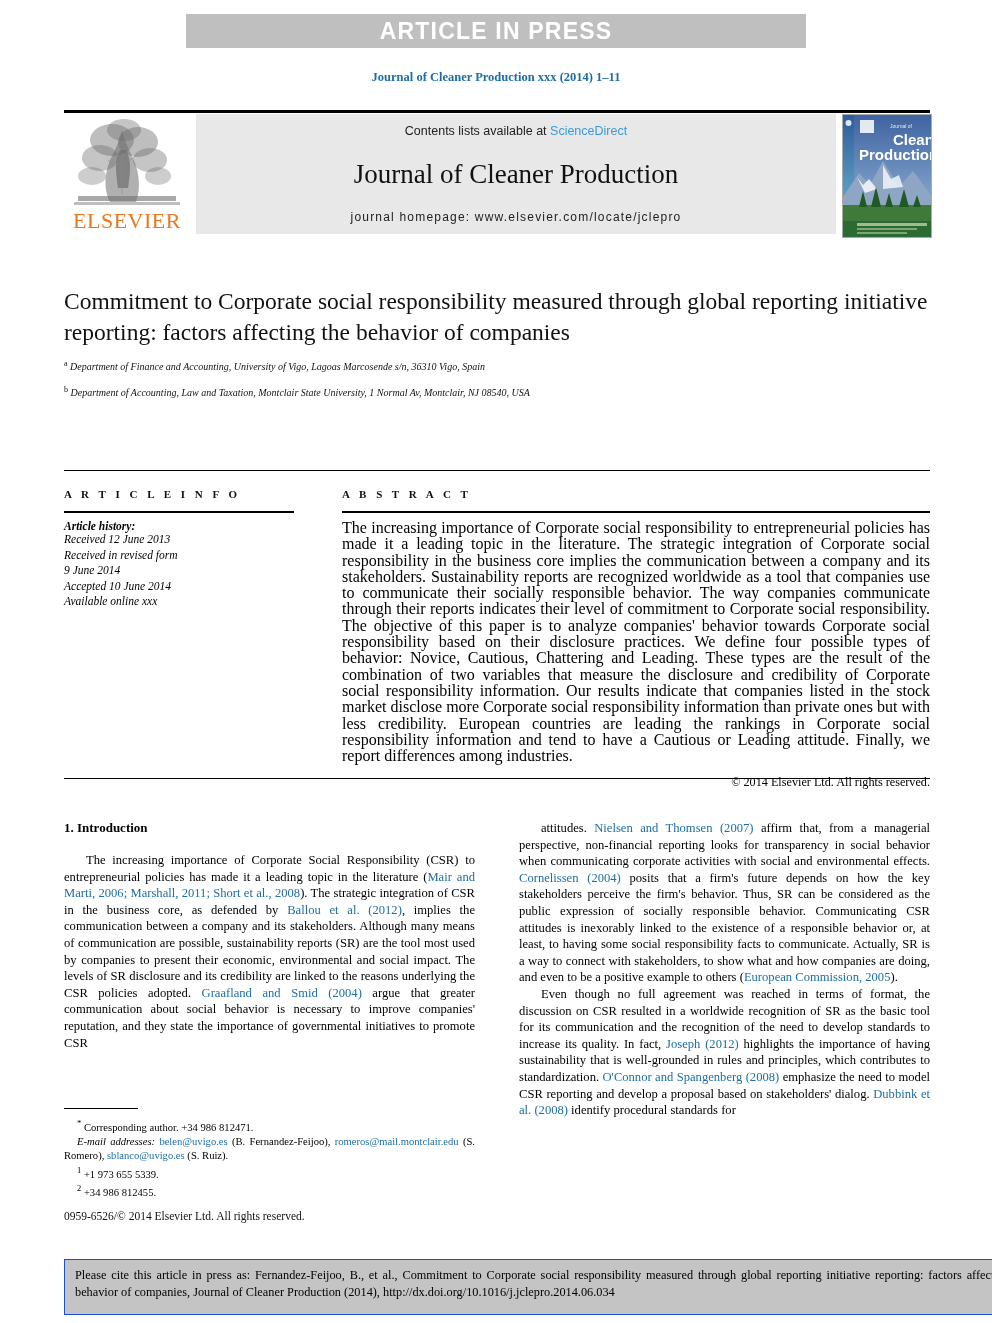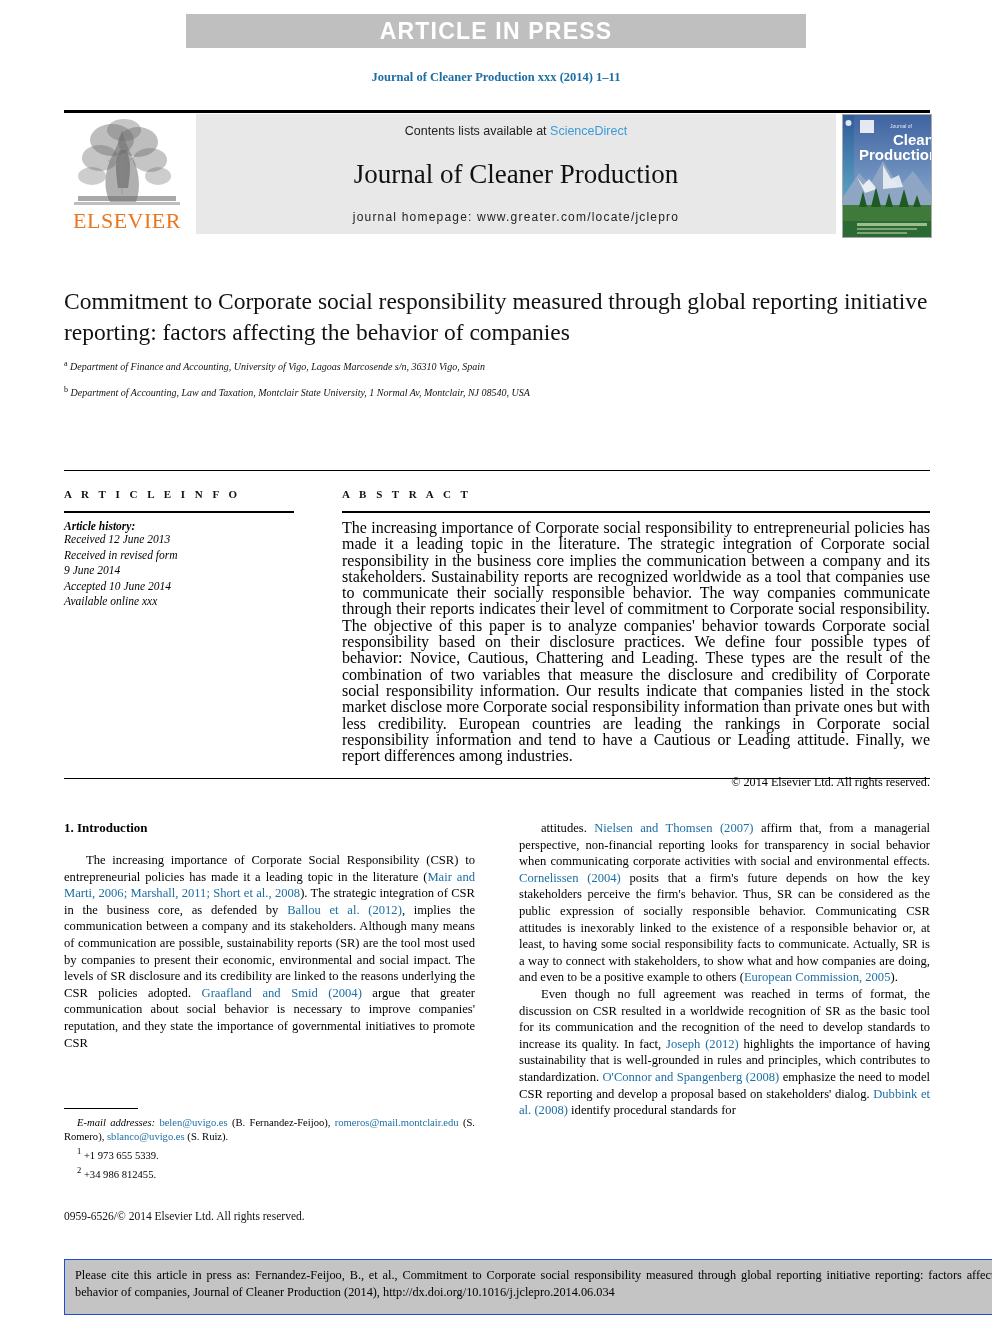--- a/index.html
+++ b/index.html
@@ -370,21 +370,21 @@
       </svg>
     </div>
     <div class="elsevier-word">ELSEVIER</div>
   </div>
 
   <div class="sd-band">
     <div class="contents-line">
       <span>Contents lists available at </span><span class="sd">ScienceDirect</span>
     </div>
     <div class="journal-name">Journal of Cleaner Production</div>
-    <div class="homepage-line">journal homepage: www.greater.com/locate/jclepro</div>
+    <div class="homepage-line">journal homepage: www.elsevier.com/locate/jclepro</div>
   </div>
 
   <div class="cover-thumb">
     <svg width="88" height="122" viewBox="0 0 88 122">
       <defs>
         <linearGradient id="skyg" x1="0" y1="0" x2="0" y2="1">
           <stop offset="0%" stop-color="#3f63a0"></stop>
           <stop offset="100%" stop-color="#9fc0de"></stop>
         </linearGradient>
         <linearGradient id="spine" x1="0" y1="0" x2="0" y2="1">
@@ -461,20 +461,21 @@
     <p class="para">The increasing importance of Corporate Social Responsibility (CSR) to entrepreneurial policies has made it a leading topic in the literature (<span class="ref">Mair and Marti, 2006; Marshall, 2011; Short et al., 2008</span>). The strategic integration of CSR in the business core, as defended by <span class="ref">Ballou et al. (2012)</span>, implies the communication between a company and its stakeholders. Although many means of communication are possible, sustainability reports (SR) are the tool most used by companies to present their economic, environmental and social impact. The levels of SR disclosure and its credibility are linked to the reasons underlying the CSR policies adopted. <span class="ref">Graafland and Smid (2004)</span> argue that greater communication about social behavior is necessary to improve companies' reputation, and they state the importance of governmental initiatives to promote CSR</p>
   </div>
   <div class="bcol right">
     <p class="para">attitudes. <span class="ref">Nielsen and Thomsen (2007)</span> affirm that, from a managerial perspective, non-financial reporting looks for transparency in social behavior when communicating corporate activities with social and environmental effects. <span class="ref">Cornelissen (2004)</span> posits that a firm's future depends on how the key stakeholders perceive the firm's behavior. Thus, SR can be considered as the public expression of socially responsible behavior. Communicating CSR attitudes is inexorably linked to the existence of a responsible behavior or, at least, to having some social responsibility facts to communicate. Actually, SR is a way to connect with stakeholders, to show what and how companies are doing, and even to be a positive example to others (<span class="ref">European Commission, 2005</span>).</p>
     <p class="para">Even though no full agreement was reached in terms of format, the discussion on CSR resulted in a worldwide recognition of SR as the basic tool for its communication and the recognition of the need to develop standards to increase its quality. In fact, <span class="ref">Joseph (2012)</span> highlights the importance of having sustainability that is well-grounded in rules and principles, which contributes to standardization. <span class="ref">O'Connor and Spangenberg (2008)</span> emphasize the need to model CSR reporting and develop a proposal based on stakeholders' dialog. <span class="ref">Dubbink et al. (2008)</span> identify procedural standards for</p>
   </div>
 </div>
 
 <div class="footnotes">
   <div class="fn-rule"></div>
+  <p class="fn-line fn-indent"><sup>*</sup> Corresponding author. +34 986 812471.</p>
   <p class="fn-line fn-indent"><span class="fn-em">E-mail addresses:</span> <span class="ref">belen@uvigo.es</span> (B. Fernandez-Feijoo), <span class="ref">romeros@mail.montclair.edu</span> (S. Romero), <span class="ref">sblanco@uvigo.es</span> (S. Ruiz).</p>
   <p class="fn-line fn-indent"><sup>1</sup> +1 973 655 5339.</p>
   <p class="fn-line fn-indent"><sup>2</sup> +34 986 812455.</p>
 </div>
 
 <div class="doi-block">
   <p class="issn-line">0959-6526/© 2014 Elsevier Ltd. All rights reserved.</p>
 </div>
 
 <div class="cite-box">

